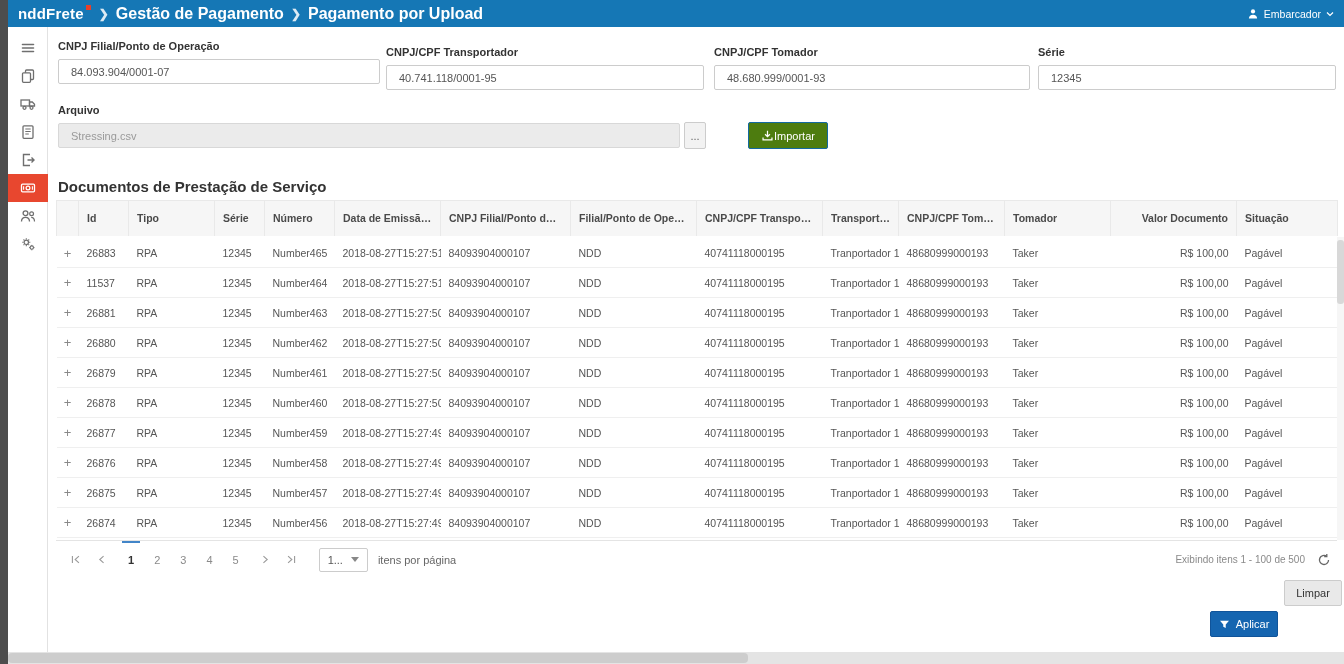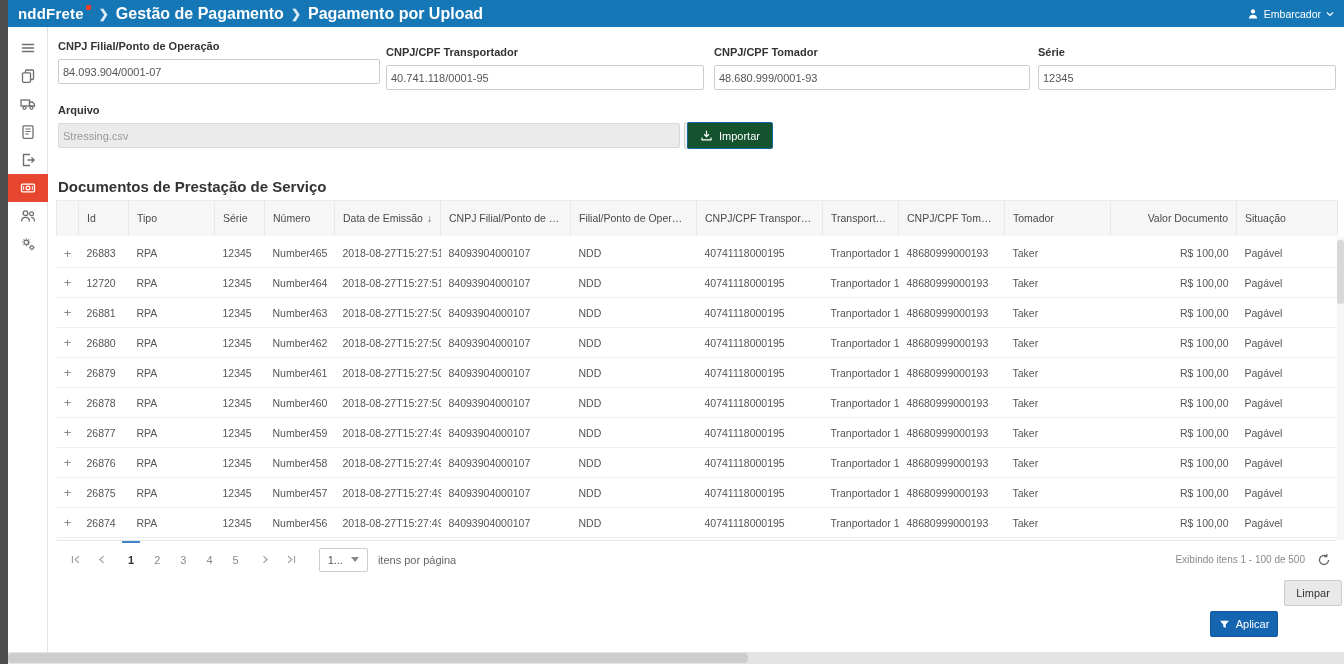--- a/index.html
+++ b/index.html
@@ -22,41 +22,41 @@
   
   .sidebar { position:absolute; left:8px; top:27px; width:40px; height:625px; background:#fff;
              border-right:1px solid #e2e2e2; display:flex; flex-direction:column; align-items:center; padding-top:7px; }
   .side-item { width:40px; height:28px; display:flex; align-items:center; justify-content:center; cursor:pointer; }
   .side-item.active { background:#e8472f; }
 
   
   .field { position:absolute; }
   .field label { display:block; font-size:11px; font-weight:bold; color:#333; margin-bottom:7px; }
   .field input { width:100%; height:25px; border:1px solid #ccc; border-radius:2px; font-size:11px;
-                 color:#555; padding:0 4px; font-family:"Liberation Sans",sans-serif; background:#fff; }
+                 color:#555; padding:0 12px; font-family:"Liberation Sans",sans-serif; background:#fff; }
   .field input.disabled { background:#ebebeb; color:#9a9a9a; border-color:#d8d8d8; }
   .f1 { left:58px; top:40px; width:322px; }
   .f2 { left:386px; top:46px; width:318px; }
   .f3 { left:714px; top:46px; width:316px; }
   .f4 { left:1038px; top:46px; width:298px; }
   .f-file { left:58px; top:104px; width:622px; }
 
   .btn-browse { position:absolute; left:684px; top:122px; width:22px; height:27px; background:#f2f2f2;
                 border:1px solid #ccc; border-radius:2px; color:#666; font-size:11px; cursor:pointer; }
-  .btn-import { position:absolute; left:687px; top:122px; height:27px; background:#14532d; color:#fff;
+  .btn-import { position:absolute; left:748px; top:122px; height:27px; background:#4d7c0f; color:#fff;
                 border:1px solid #1369a0; border-radius:2px; font-size:11px; padding:0 12px;
-                display:flex; align-items:center; gap:6px; cursor:pointer; font-family:"Liberation Sans",sans-serif; }
+                display:flex; align-items:center; cursor:pointer; font-family:"Liberation Sans",sans-serif; }
 
   .section-title { position:absolute; left:58px; top:178px; font-size:15px; font-weight:bold; color:#333; }
 
   
   .grid-wrap { position:absolute; left:56px; top:200px; width:1281px; }
   table { border-collapse:collapse; table-layout:fixed; width:1281px; }
   thead th { background:#f6f6f6; border:1px solid #e9e9e9; height:37px; padding:0 8px; text-align:left;
-             color:#4a4a4a; font-weight:normal; font-size:10.5px; white-space:nowrap; overflow:hidden;
+             color:#4a4a4a; font-weight:bold; font-size:10.5px; white-space:nowrap; overflow:hidden;
              text-overflow:ellipsis; cursor:pointer; }
   tbody td { height:30px; padding:0 8px; border-bottom:1px solid #efefef; color:#555; font-size:10.5px;
              white-space:nowrap; overflow:hidden; background:#fff; }
   tbody tr:first-child td { border-top:4px solid #fff; }
   th.right, td.right { text-align:right; }
   td.expand { text-align:center; color:#888; font-size:13px; cursor:pointer; padding:0; }
   .sort { margin-left:4px; color:#555; font-size:10px; }
 
   
   .vscroll { position:absolute; left:1337px; top:237px; width:7px; height:303px; background:#f6f6f6; }
@@ -257,21 +257,21 @@
       <td>40741118000195</td>
       <td>Tranportador 1</td>
       <td>48680999000193</td>
       <td>Taker</td>
       <td class="right">R$ 100,00</td>
       <td>Pagável</td>
     </tr>
 
     <tr>
       <td class="expand">+</td>
-      <td>12720</td>
+      <td>11537</td>
       <td>RPA</td>
       <td>12345</td>
       <td>Number464</td>
       <td>2018-08-27T15:27:51.257</td>
       <td>84093904000107</td>
       <td>NDD</td>
       <td>40741118000195</td>
       <td>Tranportador 1</td>
       <td>48680999000193</td>
       <td>Taker</td>

